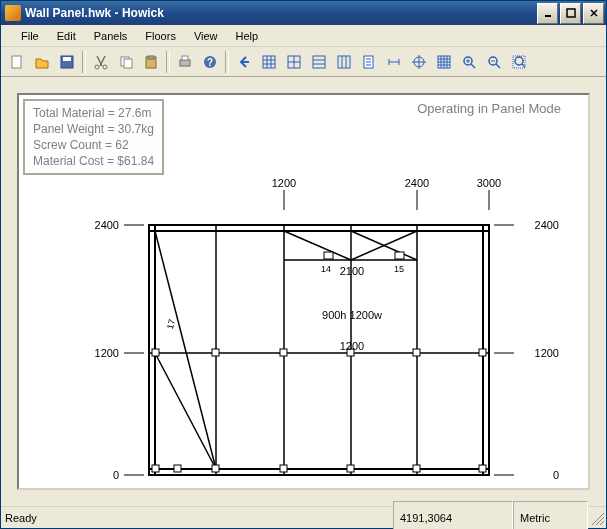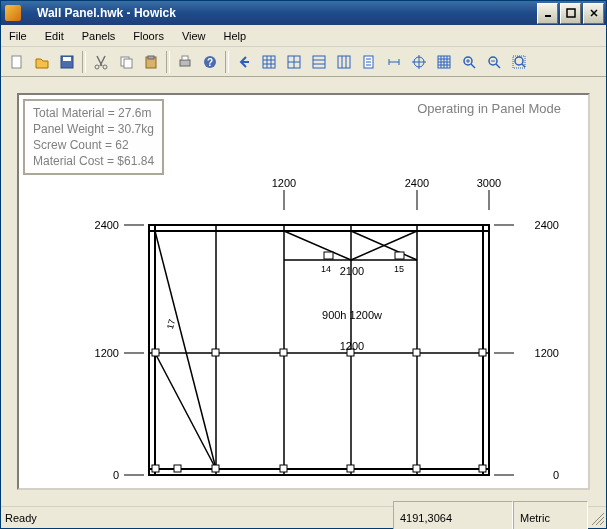--- a/index.html
+++ b/index.html
@@ -1,23 +1,23 @@
 <!DOCTYPE html>
 <html><head>
 <meta charset="utf-8">
 <style>
   * { box-sizing: border-box; margin: 0; padding: 0; }
   body { font-family: Tahoma, sans-serif; font-size: 11px; background: #fff; }
   .window { width: 607px; height: 529px; border: 1px solid #003c74; background: #ece9d8; display: flex; flex-direction: column; }
   .titlebar { height: 24px; background: linear-gradient(to bottom,#3b6ea5,#1e4b8a 50%,#1e3f7a); color: #fff; display: flex; align-items: center; padding: 0 2px 0 4px; font-weight: bold; font-size: 12px; }
   .titlebar .icon { width: 16px; height: 16px; background: linear-gradient(135deg,#f6c040,#d07010); border-radius: 2px; margin-right: 4px; flex: 0 0 auto; }
-  .titlebar .title { flex: 1; margin-left: 12px; }
+  .titlebar .title { flex: 1; }
   .winbtns { display: flex; gap: 2px; }
   .winbtn { width: 21px; height: 21px; background: linear-gradient(to bottom,#f5f4ea,#c7c5b2); border: 1px solid #fff; border-right-color:#716f64; border-bottom-color:#716f64; display:flex; align-items:center; justify-content:center; font-family: Arial; font-size:10px; color:#000;}
-  .menubar { height: 22px; background: #ece9d8; display:flex; align-items:center; padding: 0 0; gap: 2px; border-bottom: 1px solid #d4d0c8;}
+  .menubar { height: 22px; background: #ece9d8; display:flex; align-items:center; padding: 0 12px; gap: 2px; border-bottom: 1px solid #d4d0c8;}
   .menuitem { padding: 2px 8px; cursor:default;}
   .toolbar { height: 30px; background: #ece9d8; display:flex; align-items:center; padding: 0 4px; gap:1px; border-bottom:1px solid #aca899;}
   .tbtn { width:24px; height:24px; display:flex; align-items:center; justify-content:center; border:1px solid transparent; border-radius:3px;}
   .sep { width:4px; height:22px; margin:0 2px; border-left:1px solid #aca899; border-right:1px solid #fff;}
   .canvas-area { flex:1; background:#fff; border:2px inset #d4d0c8; margin:16px; position:relative; overflow:hidden;}
   .infobox { position:absolute; top:4px; left:4px; border:2px solid #aca899; background:#fefefe; padding:4px 8px; font-size:12px; color:#808080; line-height:16px; z-index:10;}
   .mode-label { position:absolute; top:6px; right:27px; color:#808080; font-size:13px; z-index:10;}
   .statusbar { height:22px; background:#ece9d8; border-top:1px solid #d4d0c8; display:flex; align-items:center; font-size:11px;}
   .status-cell { border:1px inset #fff; height:18px; padding:16px 6px; display:flex; align-items:center; background:#ece9d8;}
   .status-ready { flex:0 0 110px; border:none; padding-left:4px;}

